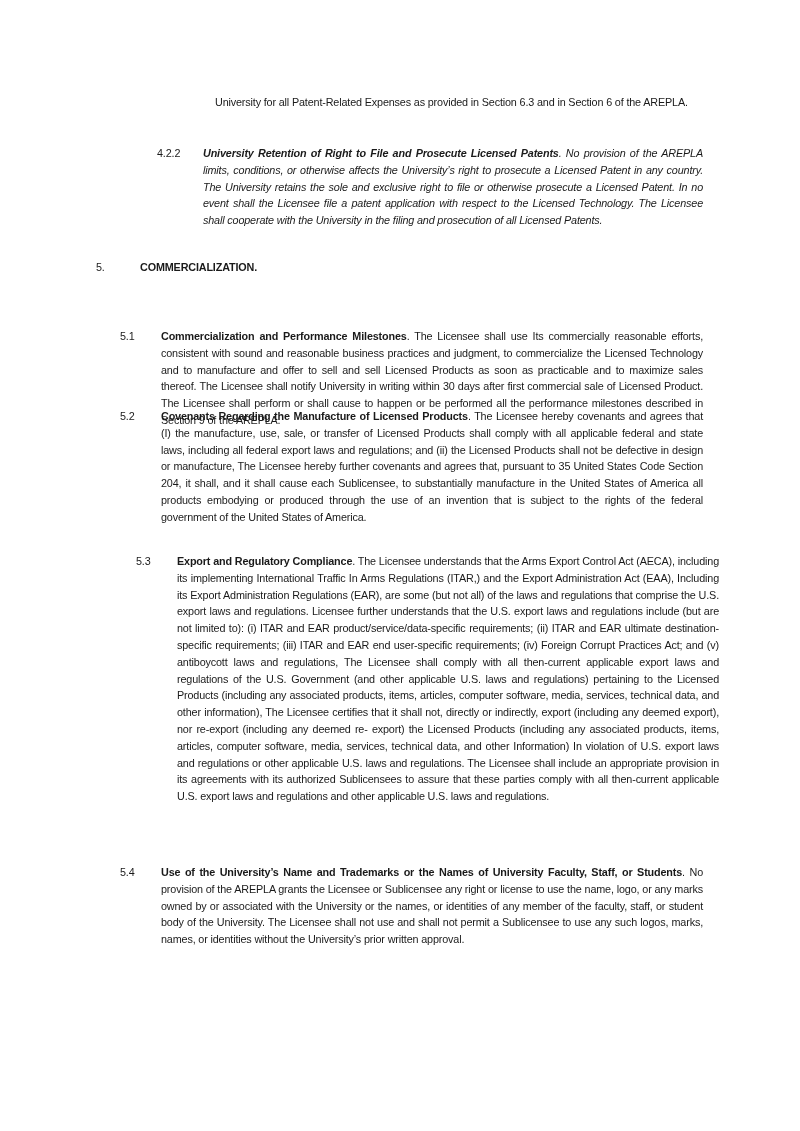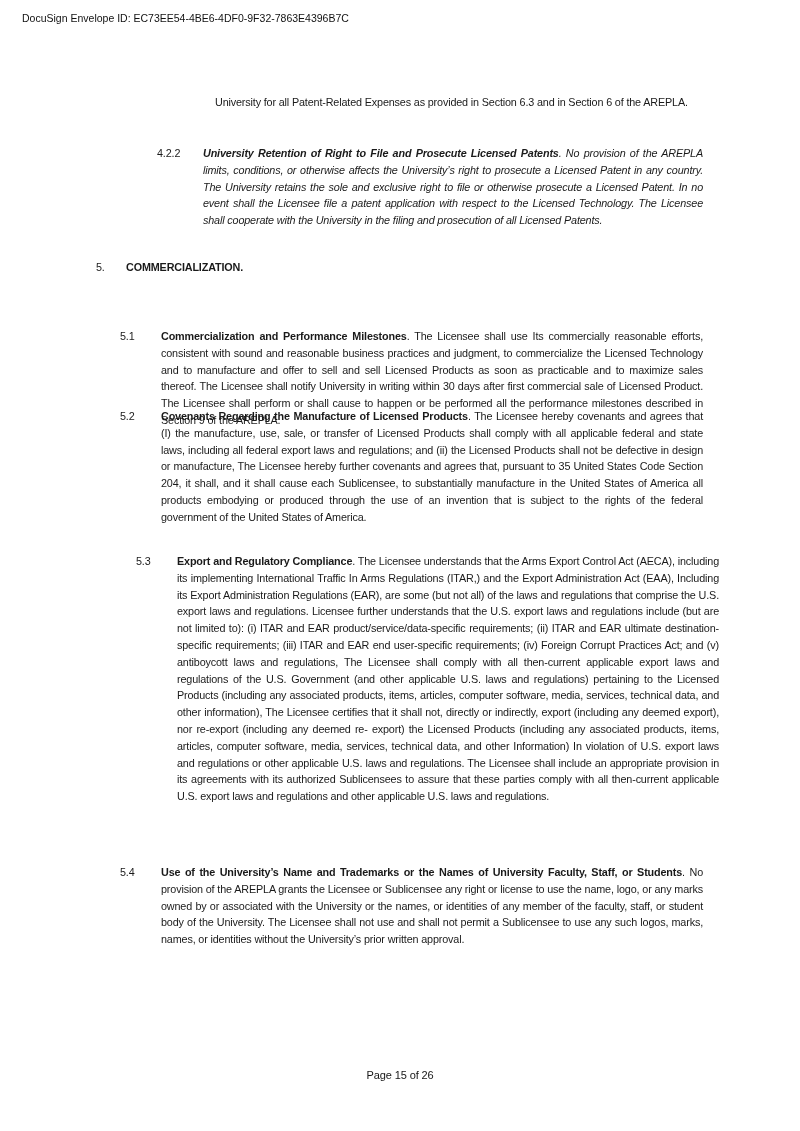--- a/index.html
+++ b/index.html
@@ -38,21 +38,21 @@
     font-weight: normal;
     text-align: right;
   }
   .sec .txt {
     text-align: justify;
   }
   .sec .txt b {
     font-weight: bold;
   }
   .lvl1 { left: 96px; width: 607px; }
-  .lvl1 .txt { margin-left: 30px; text-align: left; }
+  .lvl1 .txt { margin-left: 44px; text-align: left; }
   .lvl2 { left: 120px; width: 583px; }
   .lvl2 .txt { margin-left: 41px; }
   .lvl3 { left: 157px; width: 546px; }
   .lvl3 .txt { margin-left: 46px; font-style: italic; }
   .continuation {
     position: absolute;
     left: 203px;
     width: 500px;
     font-size: 10.8px;
     line-height: 16.8px;
@@ -68,21 +68,20 @@
     font-size: 11px;
     letter-spacing: -0.1px;
     color: #161616;
   }
 </style>
 </head>
 <body>
 
 <div class="page">
 
-  <div class="docusign-header">DocuSign Envelope ID: EC73EE54-4BE6-4DF0-9F32-7863E4396B7C</div>
 
   <div class="continuation" style="top: 94px; margin-left: 12px;">University for all Patent-Related Expenses as provided in Section 6.3 and in Section 6 of the AREPLA.</div>
 
   <div class="sec lvl3" style="top: 145px;">
     <span class="num">4.2.2</span>
     <div class="txt"><b>University Retention of Right to File and Prosecute Licensed Patents</b><span>. No provision of the AREPLA limits, conditions, or otherwise affects the University’s right to prosecute a Licensed Patent in any country. The University retains the sole and exclusive right to file or otherwise prosecute a Licensed Patent. In no event shall the Licensee file a patent application with respect to the Licensed Technology. The Licensee shall cooperate with the University in the filing and prosecution of all Licensed Patents.</span></div>
   </div>
 
   <div class="sec lvl1" style="top: 259px;">
     <span class="num">5.</span>
@@ -103,15 +102,14 @@
     <span class="num">5.3</span>
     <div class="txt"><b>Export and Regulatory Compliance</b><span>. The Licensee understands that the Arms Export Control Act (AECA), including its implementing International Traffic In Arms Regulations (ITAR,) and the Export Administration Act (EAA), Including its Export Administration Regulations (EAR), are some (but not all) of the laws and regulations that comprise the U.S. export laws and regulations. Licensee further understands that the U.S. export laws and regulations include (but are not limited to): (i) ITAR and EAR product/service/data-specific requirements; (ii) ITAR and EAR ultimate destination-specific requirements; (iii) ITAR and EAR end user-specific requirements; (iv) Foreign Corrupt Practices Act; and (v) antiboycott laws and regulations, The Licensee shall comply with all then-current applicable export laws and regulations of the U.S. Government (and other applicable U.S. laws and regulations) pertaining to the Licensed Products (including any associated products, items, articles, computer software, media, services, technical data, and other information), The Licensee certifies that it shall not, directly or indirectly, export (including any deemed export), nor re-export (including any deemed re- export) the Licensed Products (including any associated products, items, articles, computer software, media, services, technical data, and other Information) In violation of U.S. export laws and regulations or other applicable U.S. laws and regulations. The Licensee shall include an appropriate provision in its agreements with its authorized Sublicensees to assure that these parties comply with all then-current applicable U.S. export laws and regulations and other applicable U.S. laws and regulations.</span></div>
   </div>
 
   <div class="sec lvl2" style="top: 864px;">
     <span class="num">5.4</span>
     <div class="txt"><b>Use of the University’s Name and Trademarks or the Names of University Faculty, Staff, or Students</b><span>. No provision of the AREPLA grants the Licensee or Sublicensee any right or license to use the name, logo, or any marks owned by or associated with the University or the names, or identities of any member of the faculty, staff, or student body of the University. The Licensee shall not use and shall not permit a Sublicensee to use any such logos, marks, names, or identities without the University’s prior written approval.</span></div>
   </div>
 
 
-  <div class="page-footer">Page 15 of 26</div>
 
 </div>
 
 </body></html>

